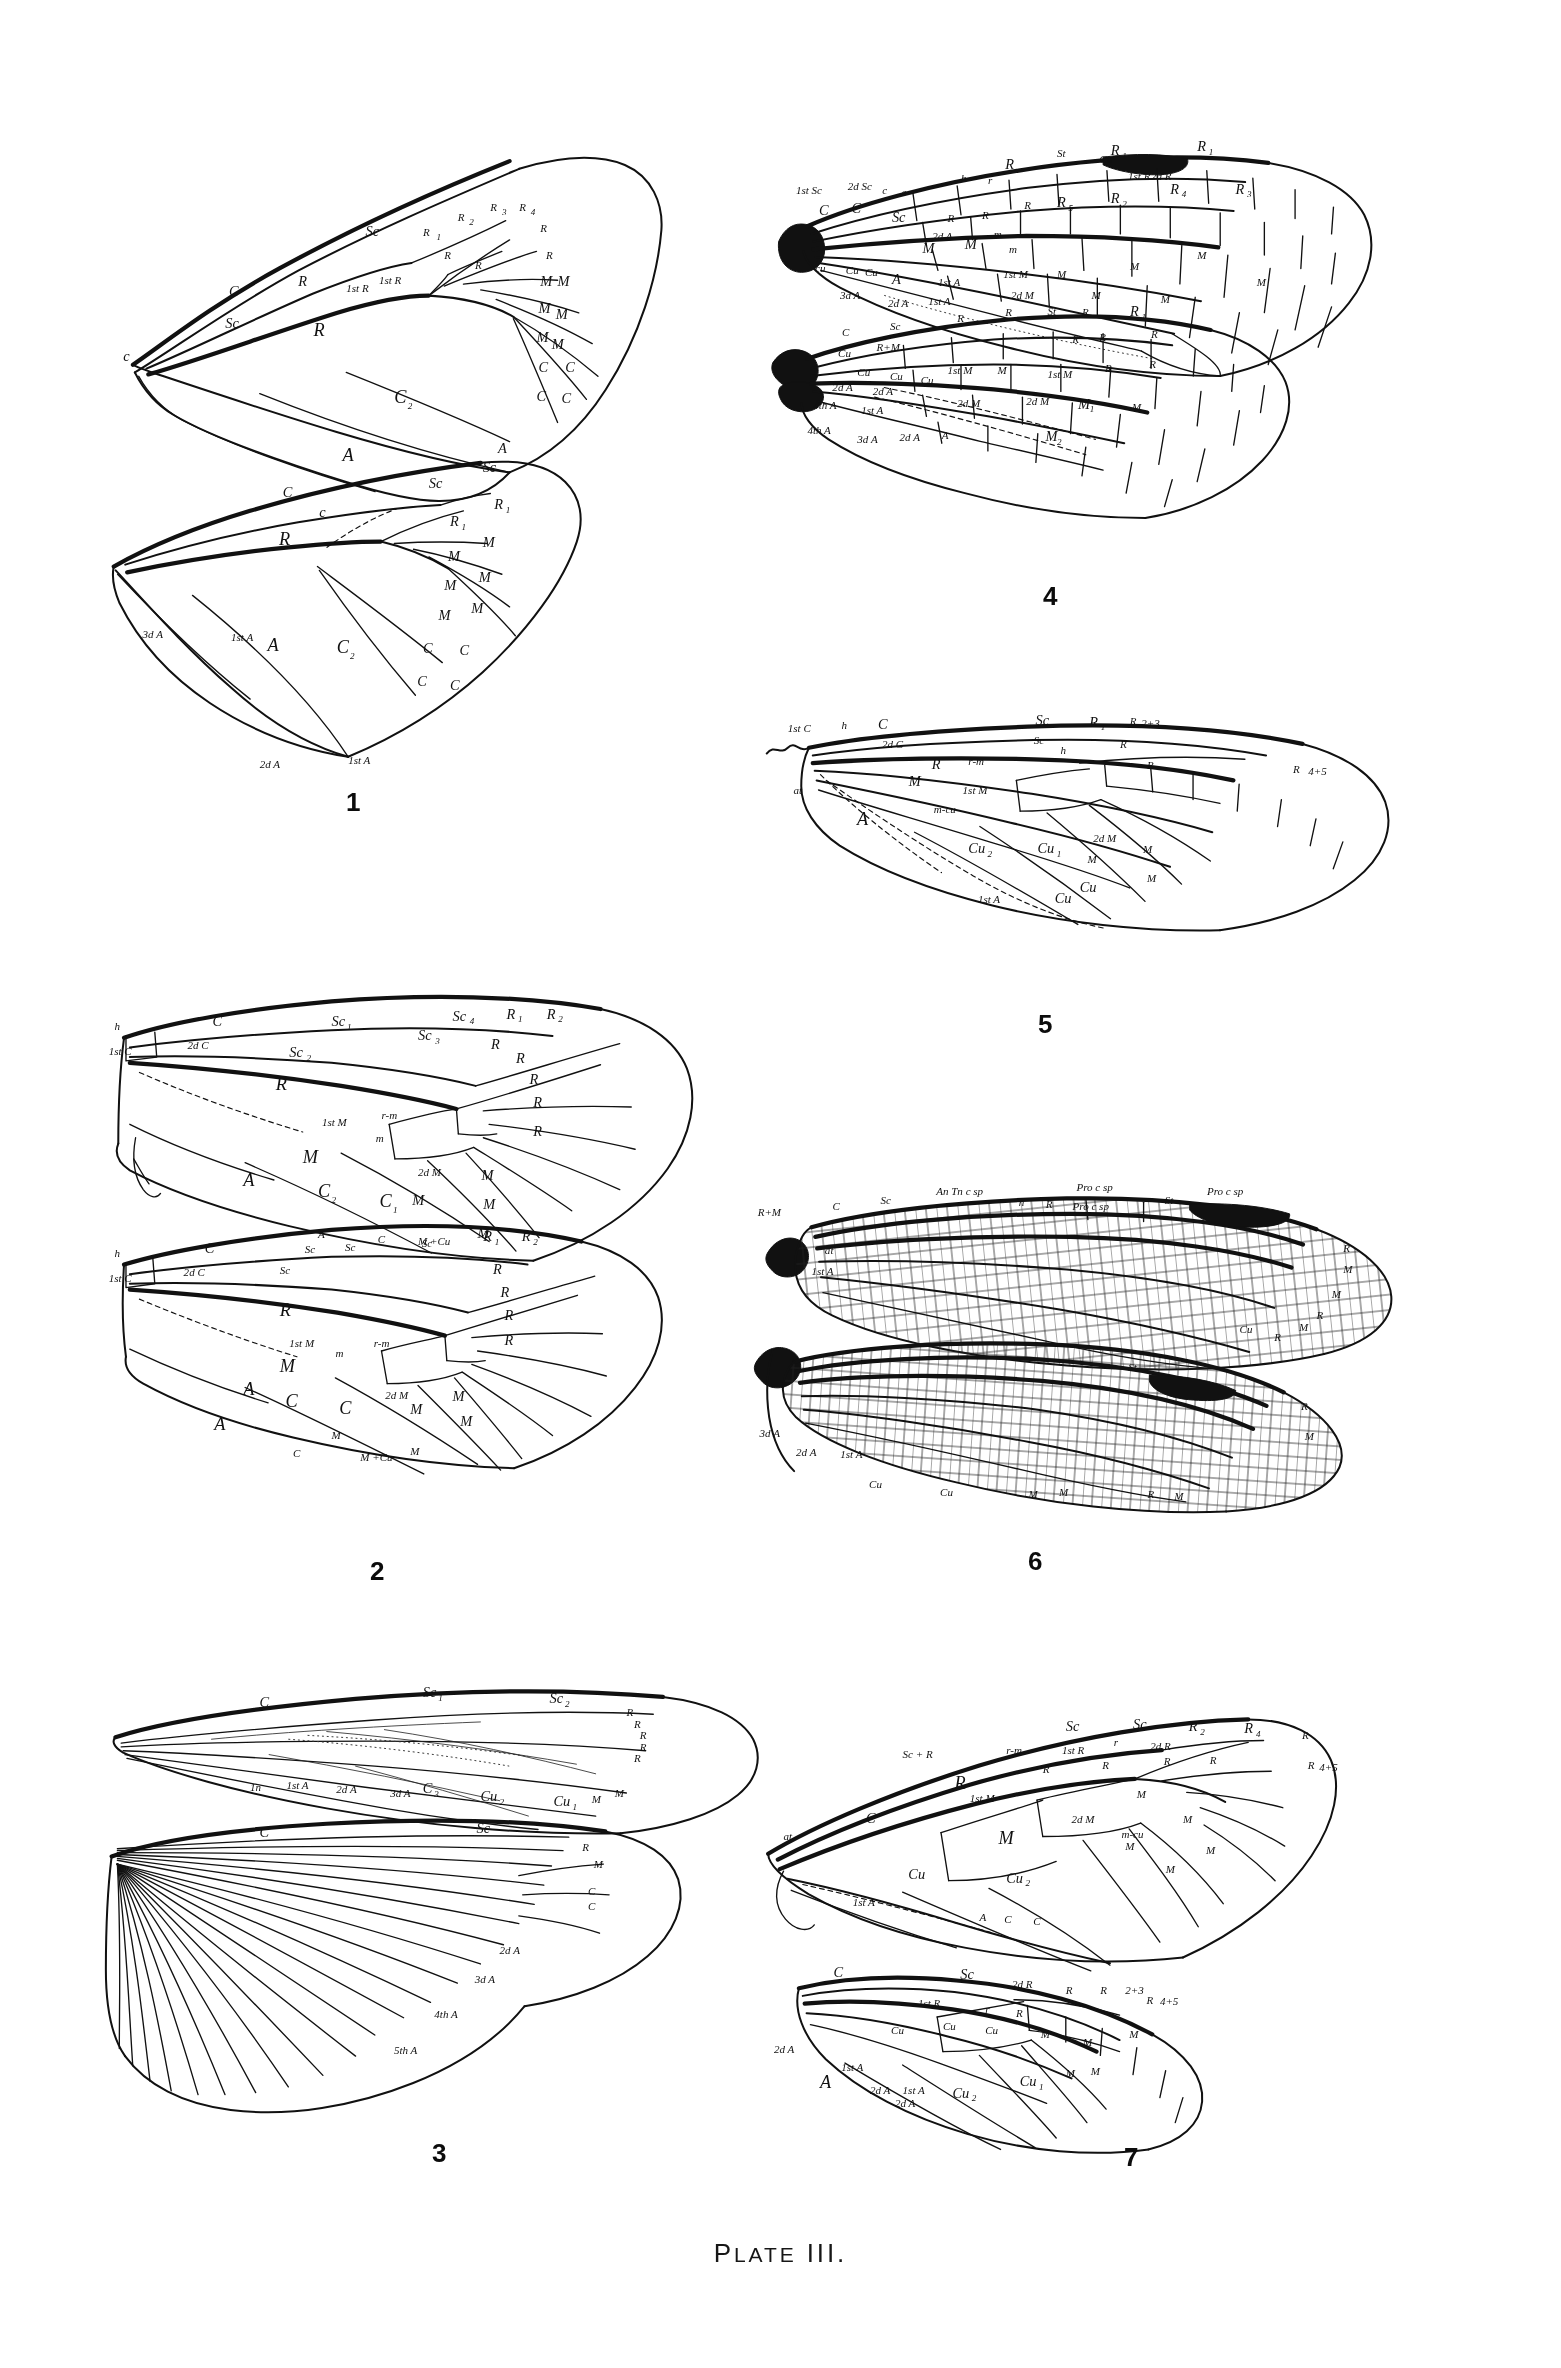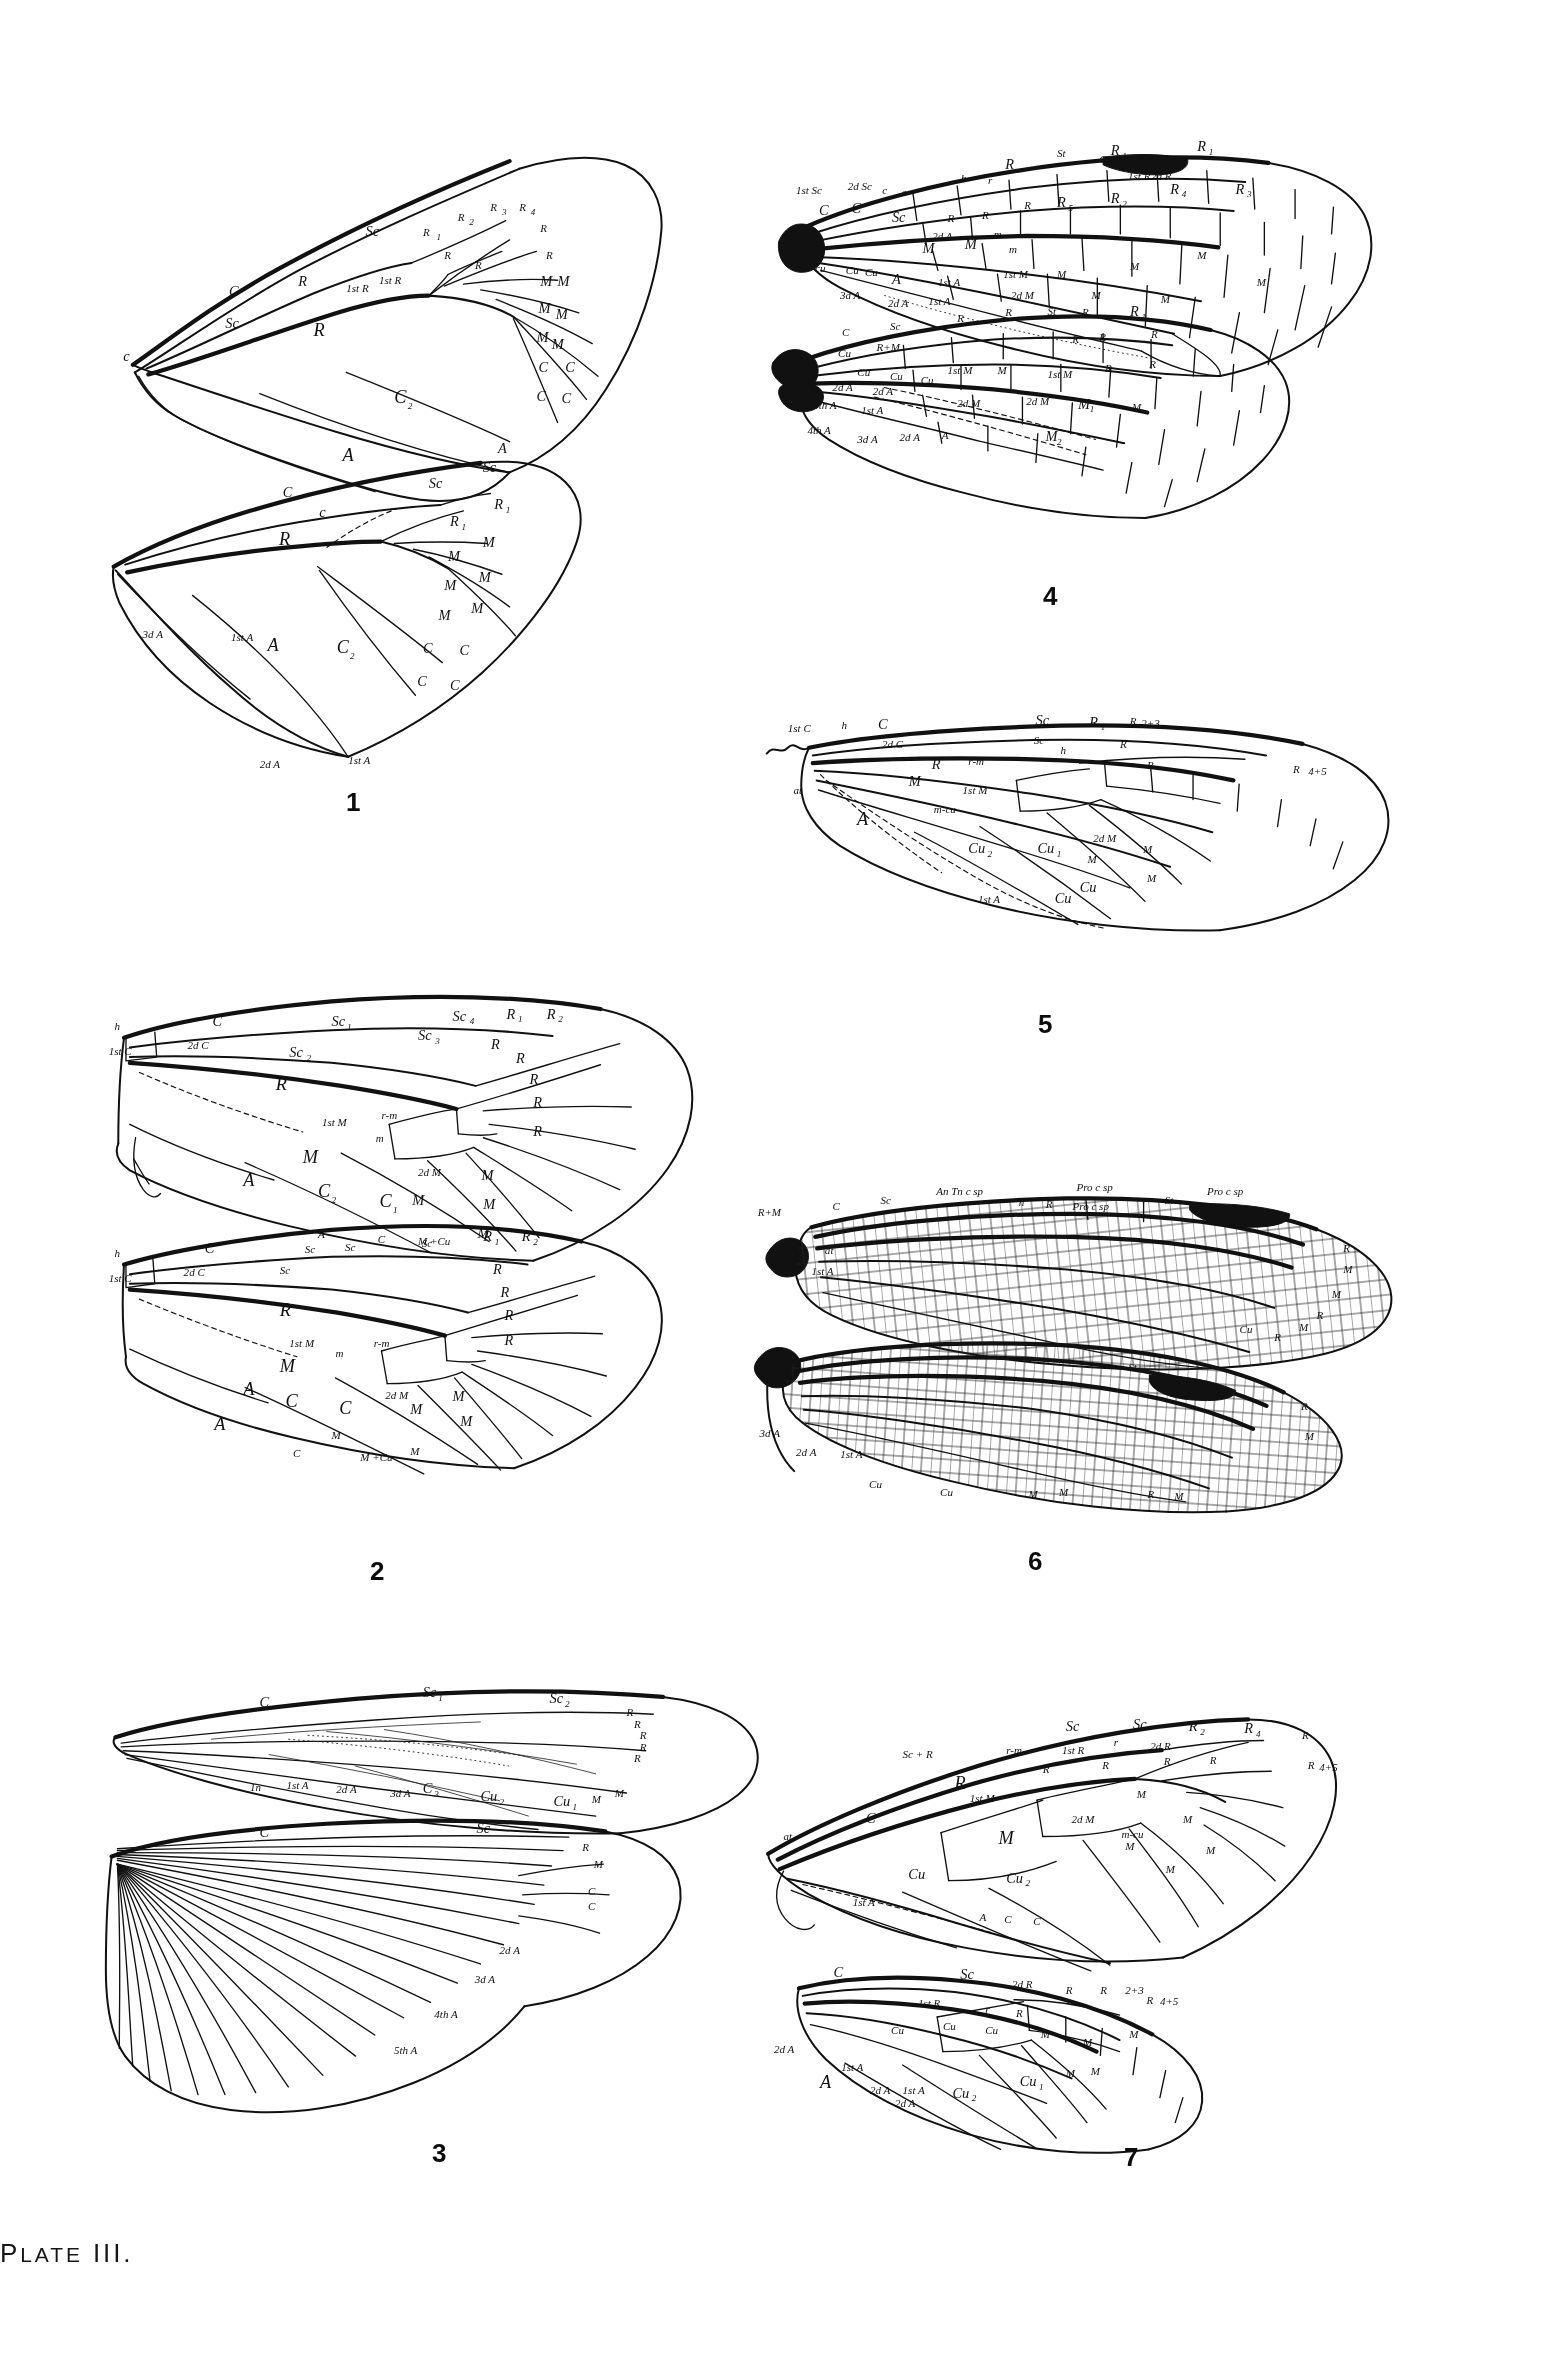--- a/index.html
+++ b/index.html
@@ -34,20 +34,21 @@
     font-size: 26px;
     color: #0c0c0c;
     letter-spacing: 0.5px;
   }
 
   .plate-caption {
     position: absolute;
     left: 0;
     top: 2238px;
     width: 1561px;
+    text-align: center;
     font-family: "Liberation Sans", sans-serif;
     font-size: 26px;
     letter-spacing: 2.9px;
     color: #161616;
   }
   .plate-caption .small-caps {
     font-size: 21px;
   }
 
   svg {

